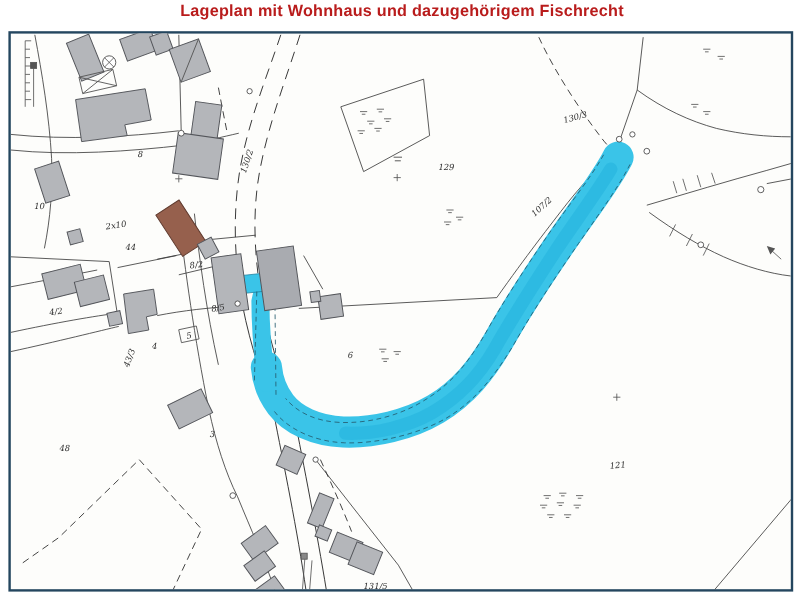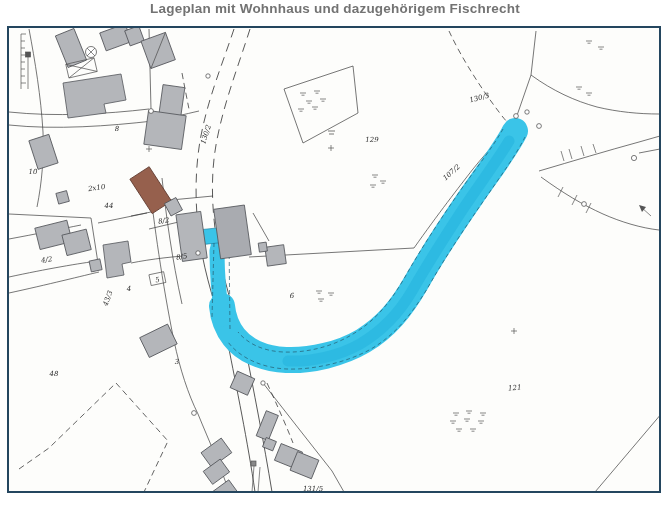--- a/index.html
+++ b/index.html
@@ -1,19 +1,19 @@
 <!DOCTYPE html>
 <html><head>
 <meta charset="utf-8">
 <style>
   html,body{margin:0;padding:0;background:#fff;}
   .page{position:relative;width:670px;height:506px;background:#fff;overflow:hidden;
         font-family:"Liberation Sans",sans-serif;}
   .title{position:absolute;left:0;top:1px;width:670px;text-align:center;
-         font-weight:bold;font-size:13.5px;letter-spacing:.2px;color:#737373;}
+         font-weight:bold;font-size:13.5px;letter-spacing:.2px;color:#b91c1c;}
   .map-wrap{position:absolute;left:7px;top:26px;width:650px;height:463px;
             border:2px solid #24465f;background:#fdfdfb;box-sizing:content-box;}
   svg{display:block;width:100%;height:100%;}
   .pline{fill:none;stroke:#3c3c3c;stroke-width:.7;}
   .pdash{fill:none;stroke:#3c3c3c;stroke-width:.8;stroke-dasharray:6 4;}
   .road{fill:none;stroke:#2f2f2f;stroke-width:.8;}
   .roaddash{stroke-dasharray:9 6;}
   .bldg{fill:#b4b6ba;stroke:#53555a;stroke-width:.8;}
   .bldg2{fill:#a9abb0;stroke:#53555a;stroke-width:.8;}
   .accent{fill:#96604d;stroke:#5f3a2e;stroke-width:.8;}

